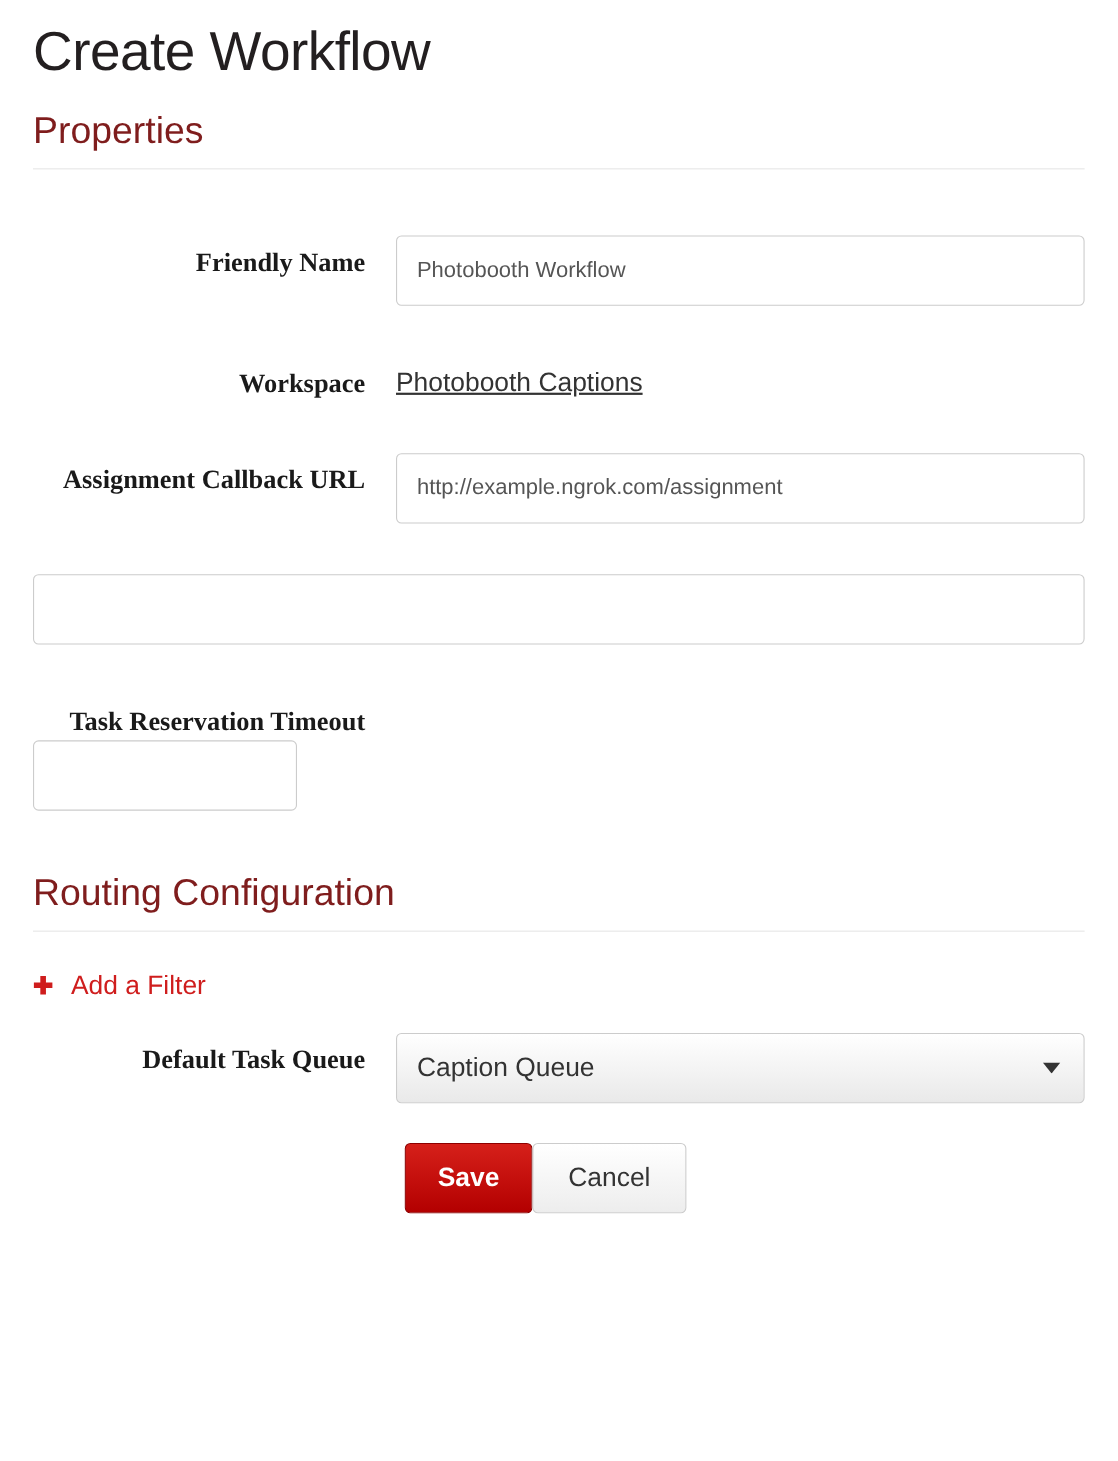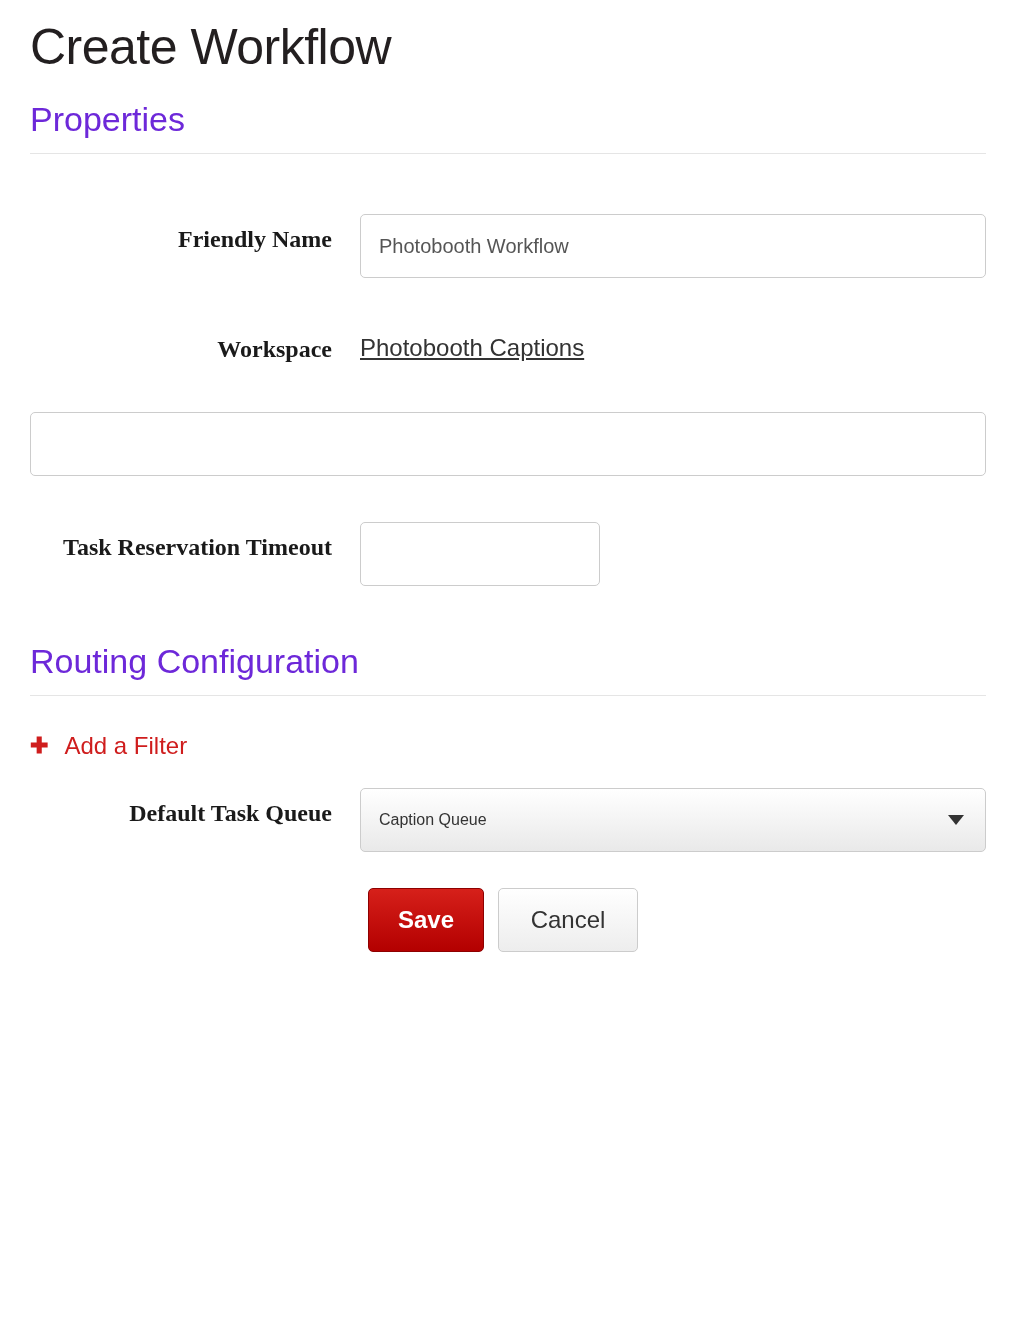--- a/index.html
+++ b/index.html
@@ -18,21 +18,21 @@
       font-size: 50px;
       font-weight: 300;
       color: #231f20;
       letter-spacing: -0.5px;
       padding-top: 18px;
       padding-bottom: 24px;
     }
     h2.section-header {
       font-size: 34px;
       font-weight: 300;
-      color: #6d28d9;
+      color: #7f1d1d;
       padding-bottom: 14px;
       border-bottom: 1px solid #e5e5e5;
     }
     .section {
       margin-bottom: 50px;
     }
     .form-body {
       padding-top: 60px;
     }
     .form-row {
@@ -101,42 +101,41 @@
       line-height: 1;
     }
     .select-wrap {
       position: relative;
       width: 100%;
     }
     .select-box {
       width: 100%;
       height: 64px;
       padding: 0 48px 0 18px;
-      font-size: 16px;
+      font-size: 24px;
       color: #333;
       border: 1px solid #cccccc;
       border-radius: 5px;
       background: linear-gradient(to bottom, #ffffff 0%, #e9e9e9 100%);
       display: flex;
       align-items: center;
       cursor: pointer;
     }
     .select-caret {
       position: absolute;
       right: 22px;
       top: 50%;
       transform: translateY(-50%);
       pointer-events: none;
     }
     .select-caret svg {
       display: block;
     }
     .button-row {
       display: flex;
-      gap: 14px;
       margin-left: 338px;
       margin-top: 36px;
     }
     .btn {
       height: 64px;
       padding: 0 28px;
       font-size: 24px;
       border-radius: 5px;
       cursor: pointer;
       font-family: inherit;
@@ -175,28 +174,34 @@
       </div>
     </div>
 
     <div class="form-row">
       <div class="form-label">Workspace</div>
       <div class="form-control-wrap">
         <div class="form-static">Photobooth Captions</div>
       </div>
     </div>
 
+    <div class="form-row">
+      <div class="form-label">Assignment Callback URL</div>
+      <div class="form-control-wrap">
+        <input type="text" class="text-input" value="http://example.ngrok.com/assignment" style="">
+      </div>
+    </div>
 
     <div class="form-row">
       <div class="form-control-wrap">
         <input type="text" class="text-input" value="" style="">
       </div>
     </div>
 
-    <div class="form-row" style="margin-bottom:56px;">
+    <div class="form-row" style="margin-bottom:56px;flex-direction:column;">
       <div class="form-label">Task Reservation Timeout</div>
       <div class="form-control-wrap">
         <input type="text" class="text-input short" value="" style="">
       </div>
     </div>
 
   </div>
 </div>
 
 <div class="section">

